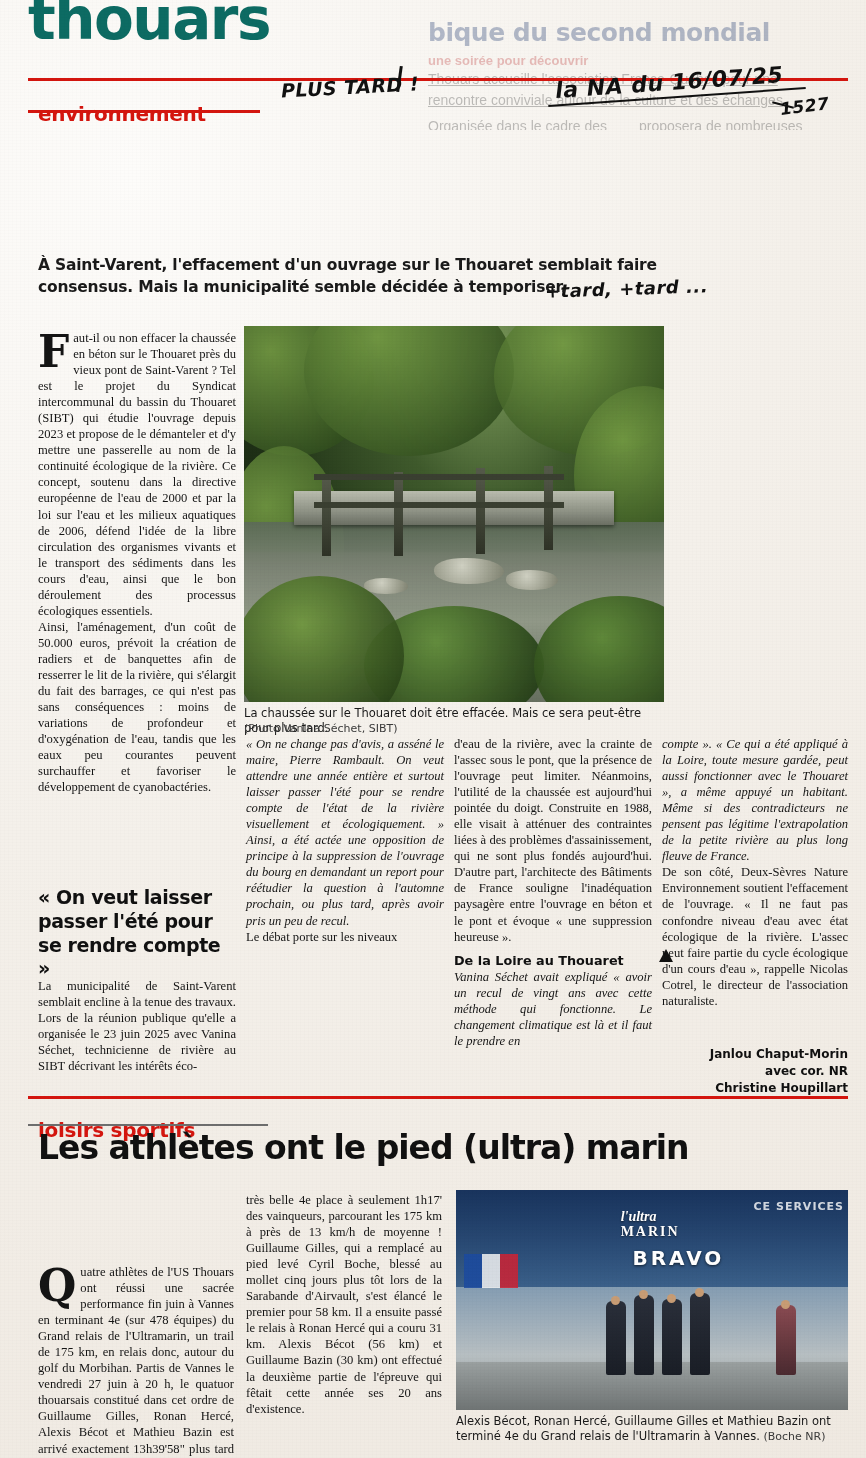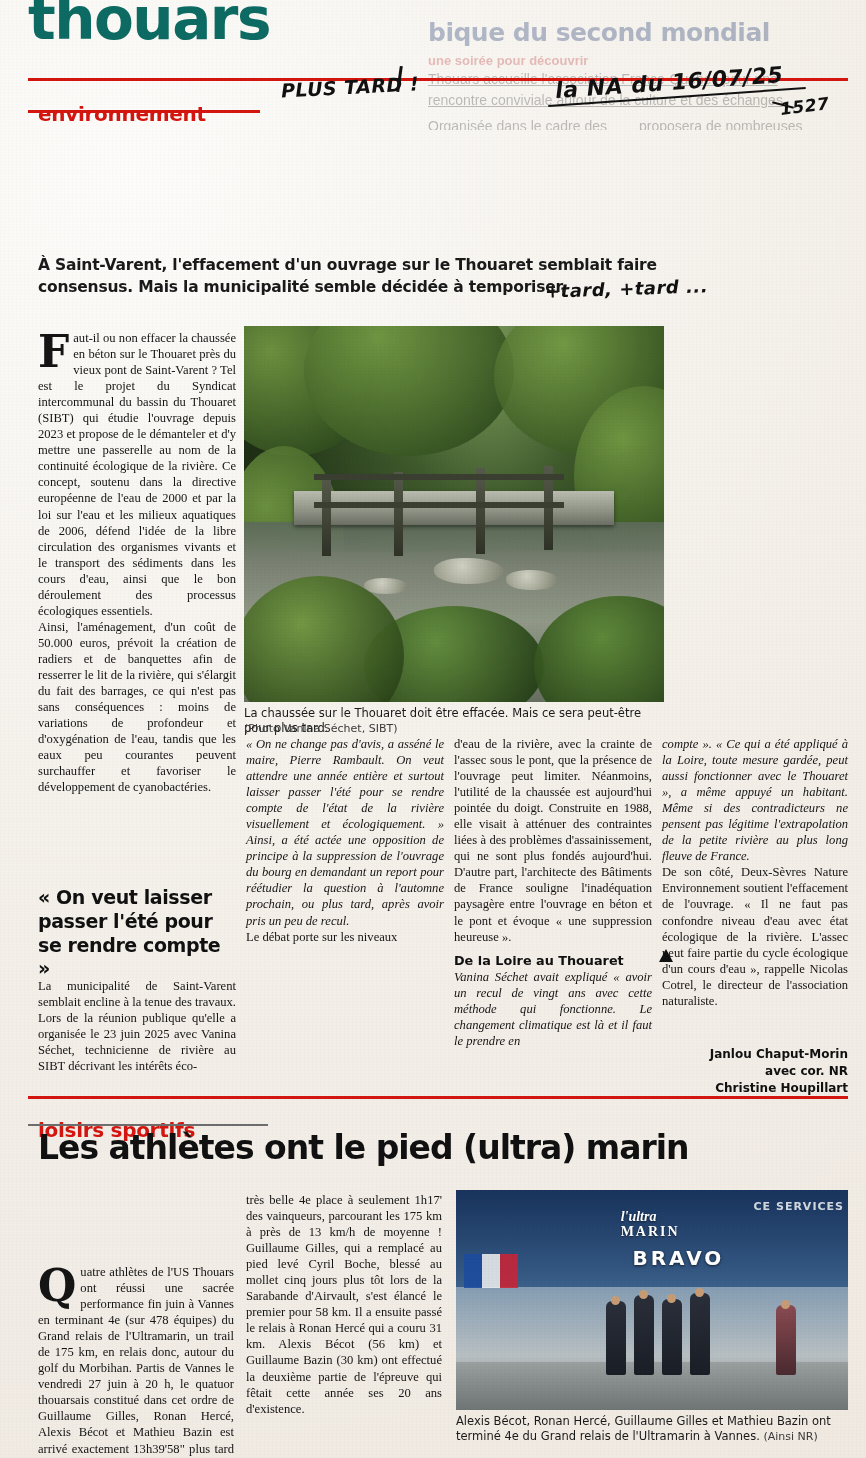--- a/index.html
+++ b/index.html
@@ -482,17 +482,17 @@
     <div class="head" style="left:183px; bottom:calc(16% + 76px);"></div>
     <div class="person" style="left:206px; height:76px;"></div>
     <div class="head" style="left:211px; bottom:calc(16% + 72px);"></div>
     <div class="person" style="left:234px; height:82px;"></div>
     <div class="head" style="left:239px; bottom:calc(16% + 78px);"></div>
     <div class="person" style="left:320px; height:70px; background:linear-gradient(180deg,#8a4b52,#4a2a30);"></div>
     <div class="head" style="left:325px; bottom:calc(16% + 66px);"></div>
   </div>
   <div class="caption" style="left:456px; top:1414px; width:392px;">
     <span>Alexis Bécot, Ronan Hercé, Guillaume Gilles et Mathieu Bazin ont terminé 4e du Grand relais de l'Ultramarin à Vannes.</span>
-    <span class="credit">(Ainsi NR)</span>
+    <span class="credit">(Boche NR)</span>
   </div>
 
   <div class="paper-noise"></div>
 </div>
 
 </body></html>

